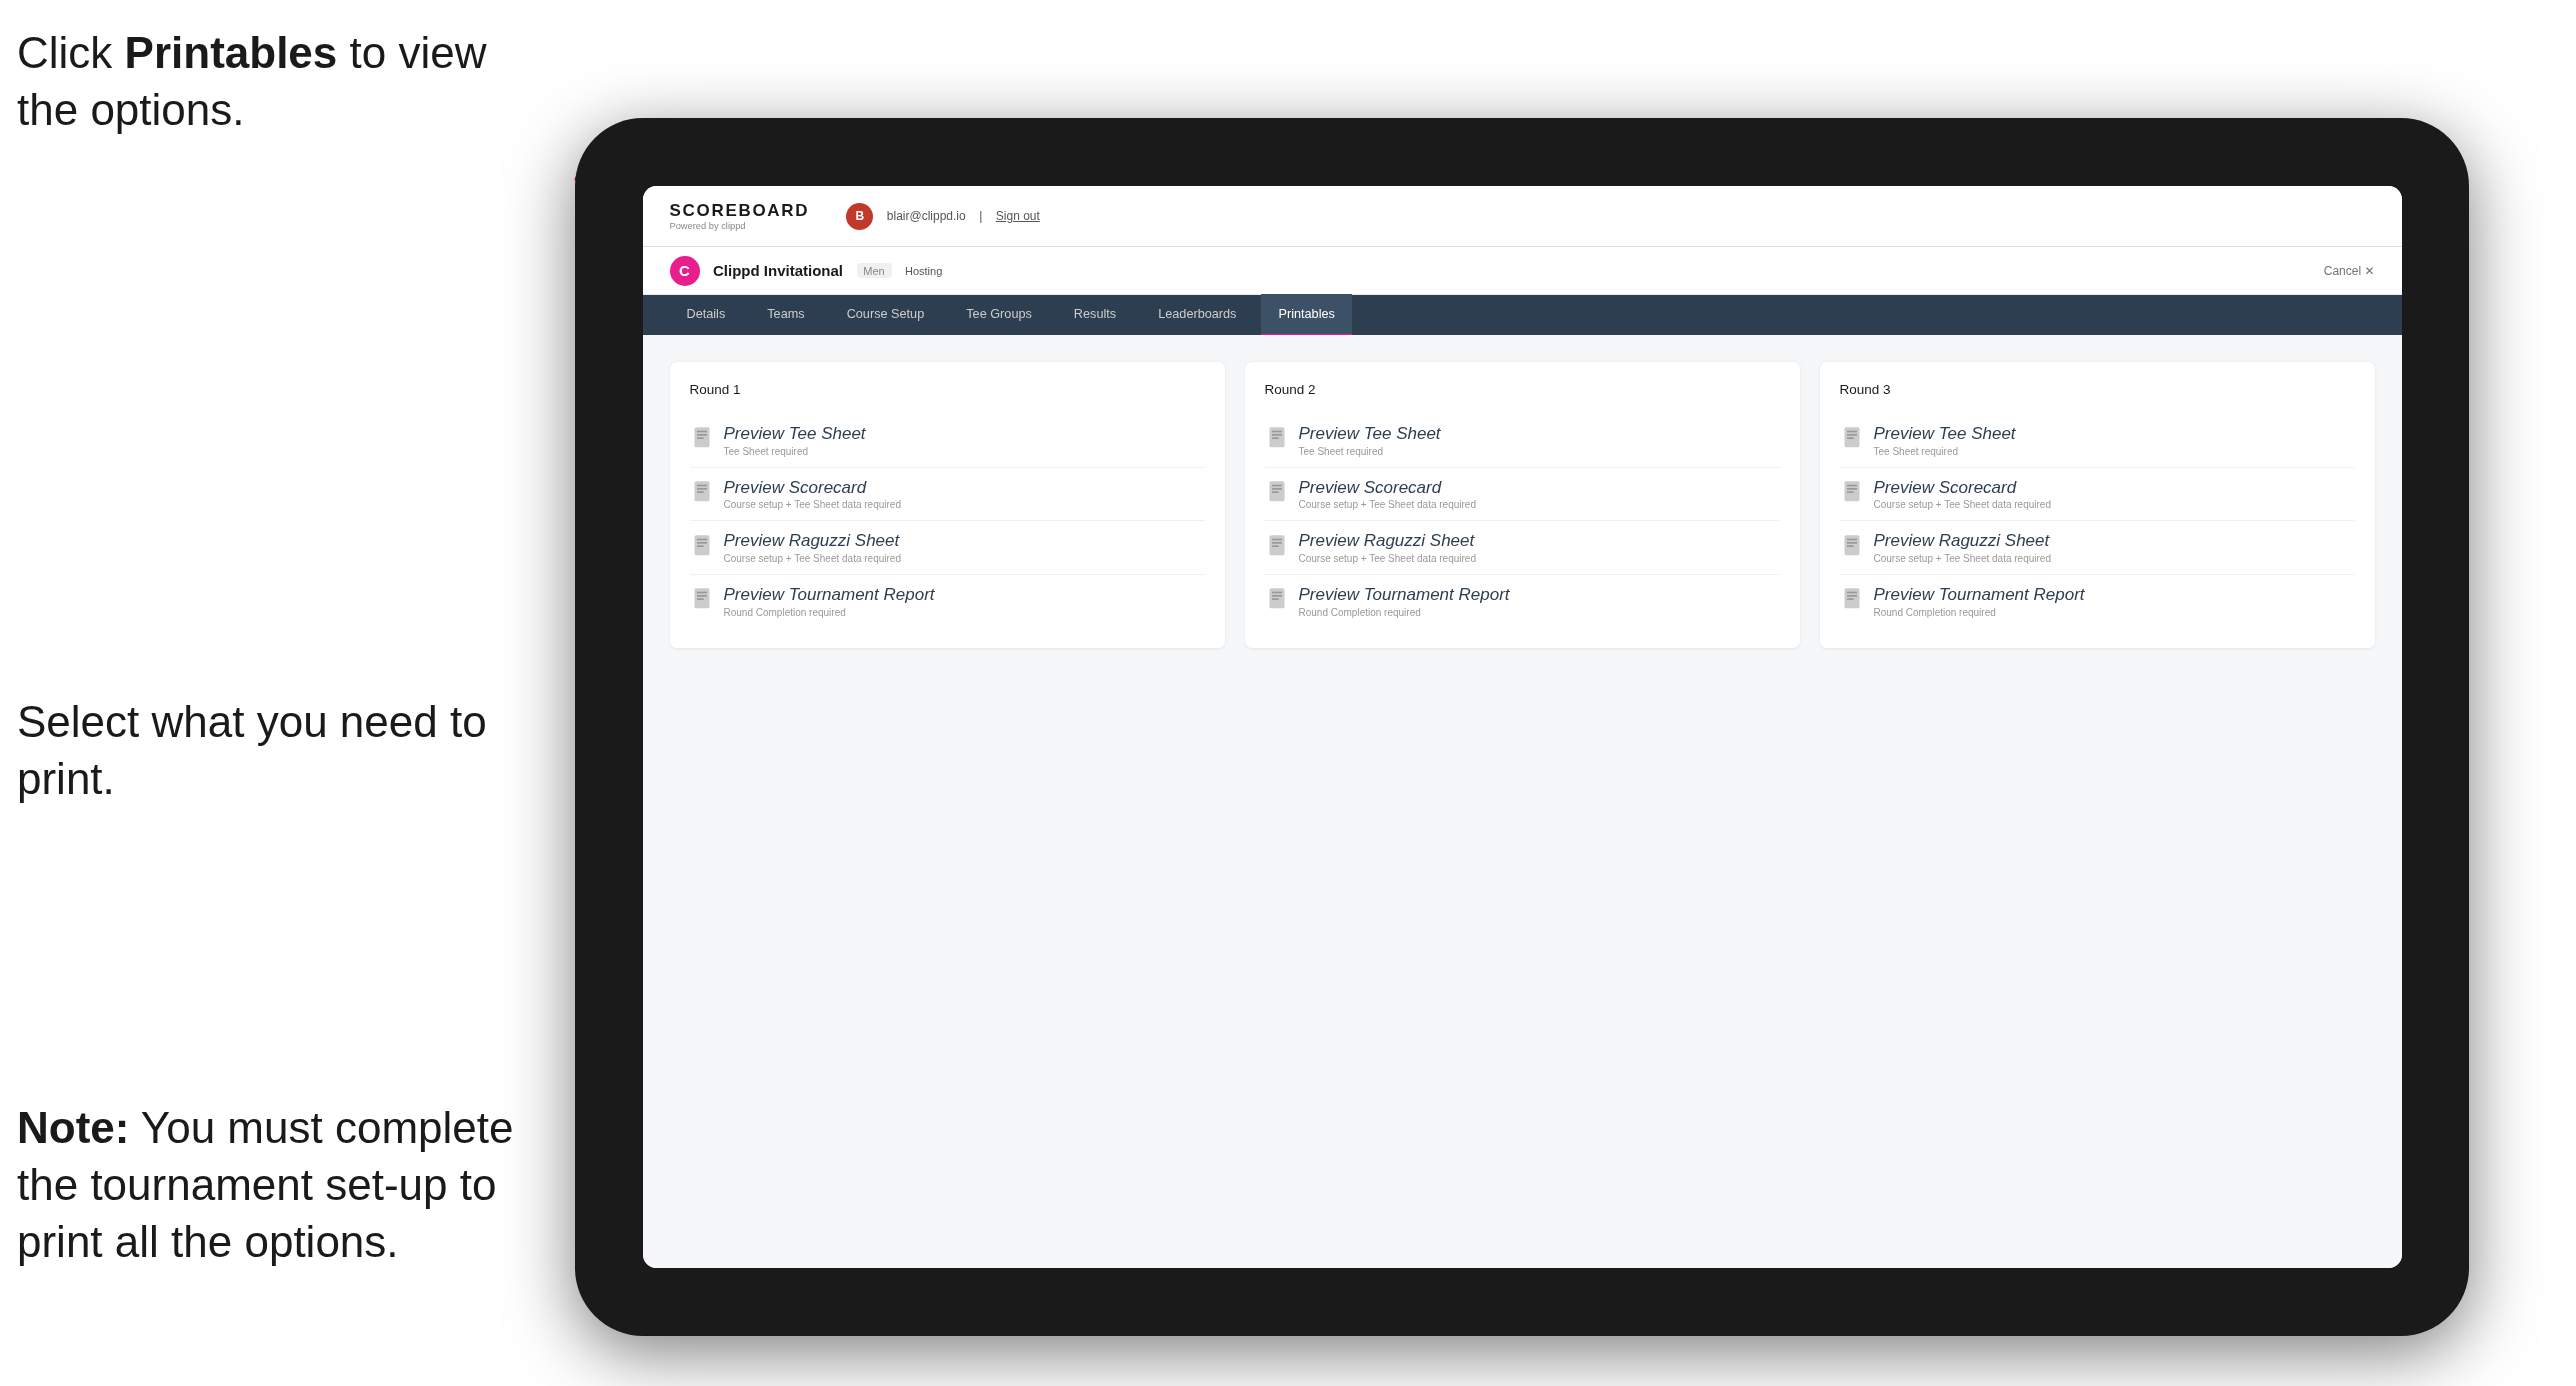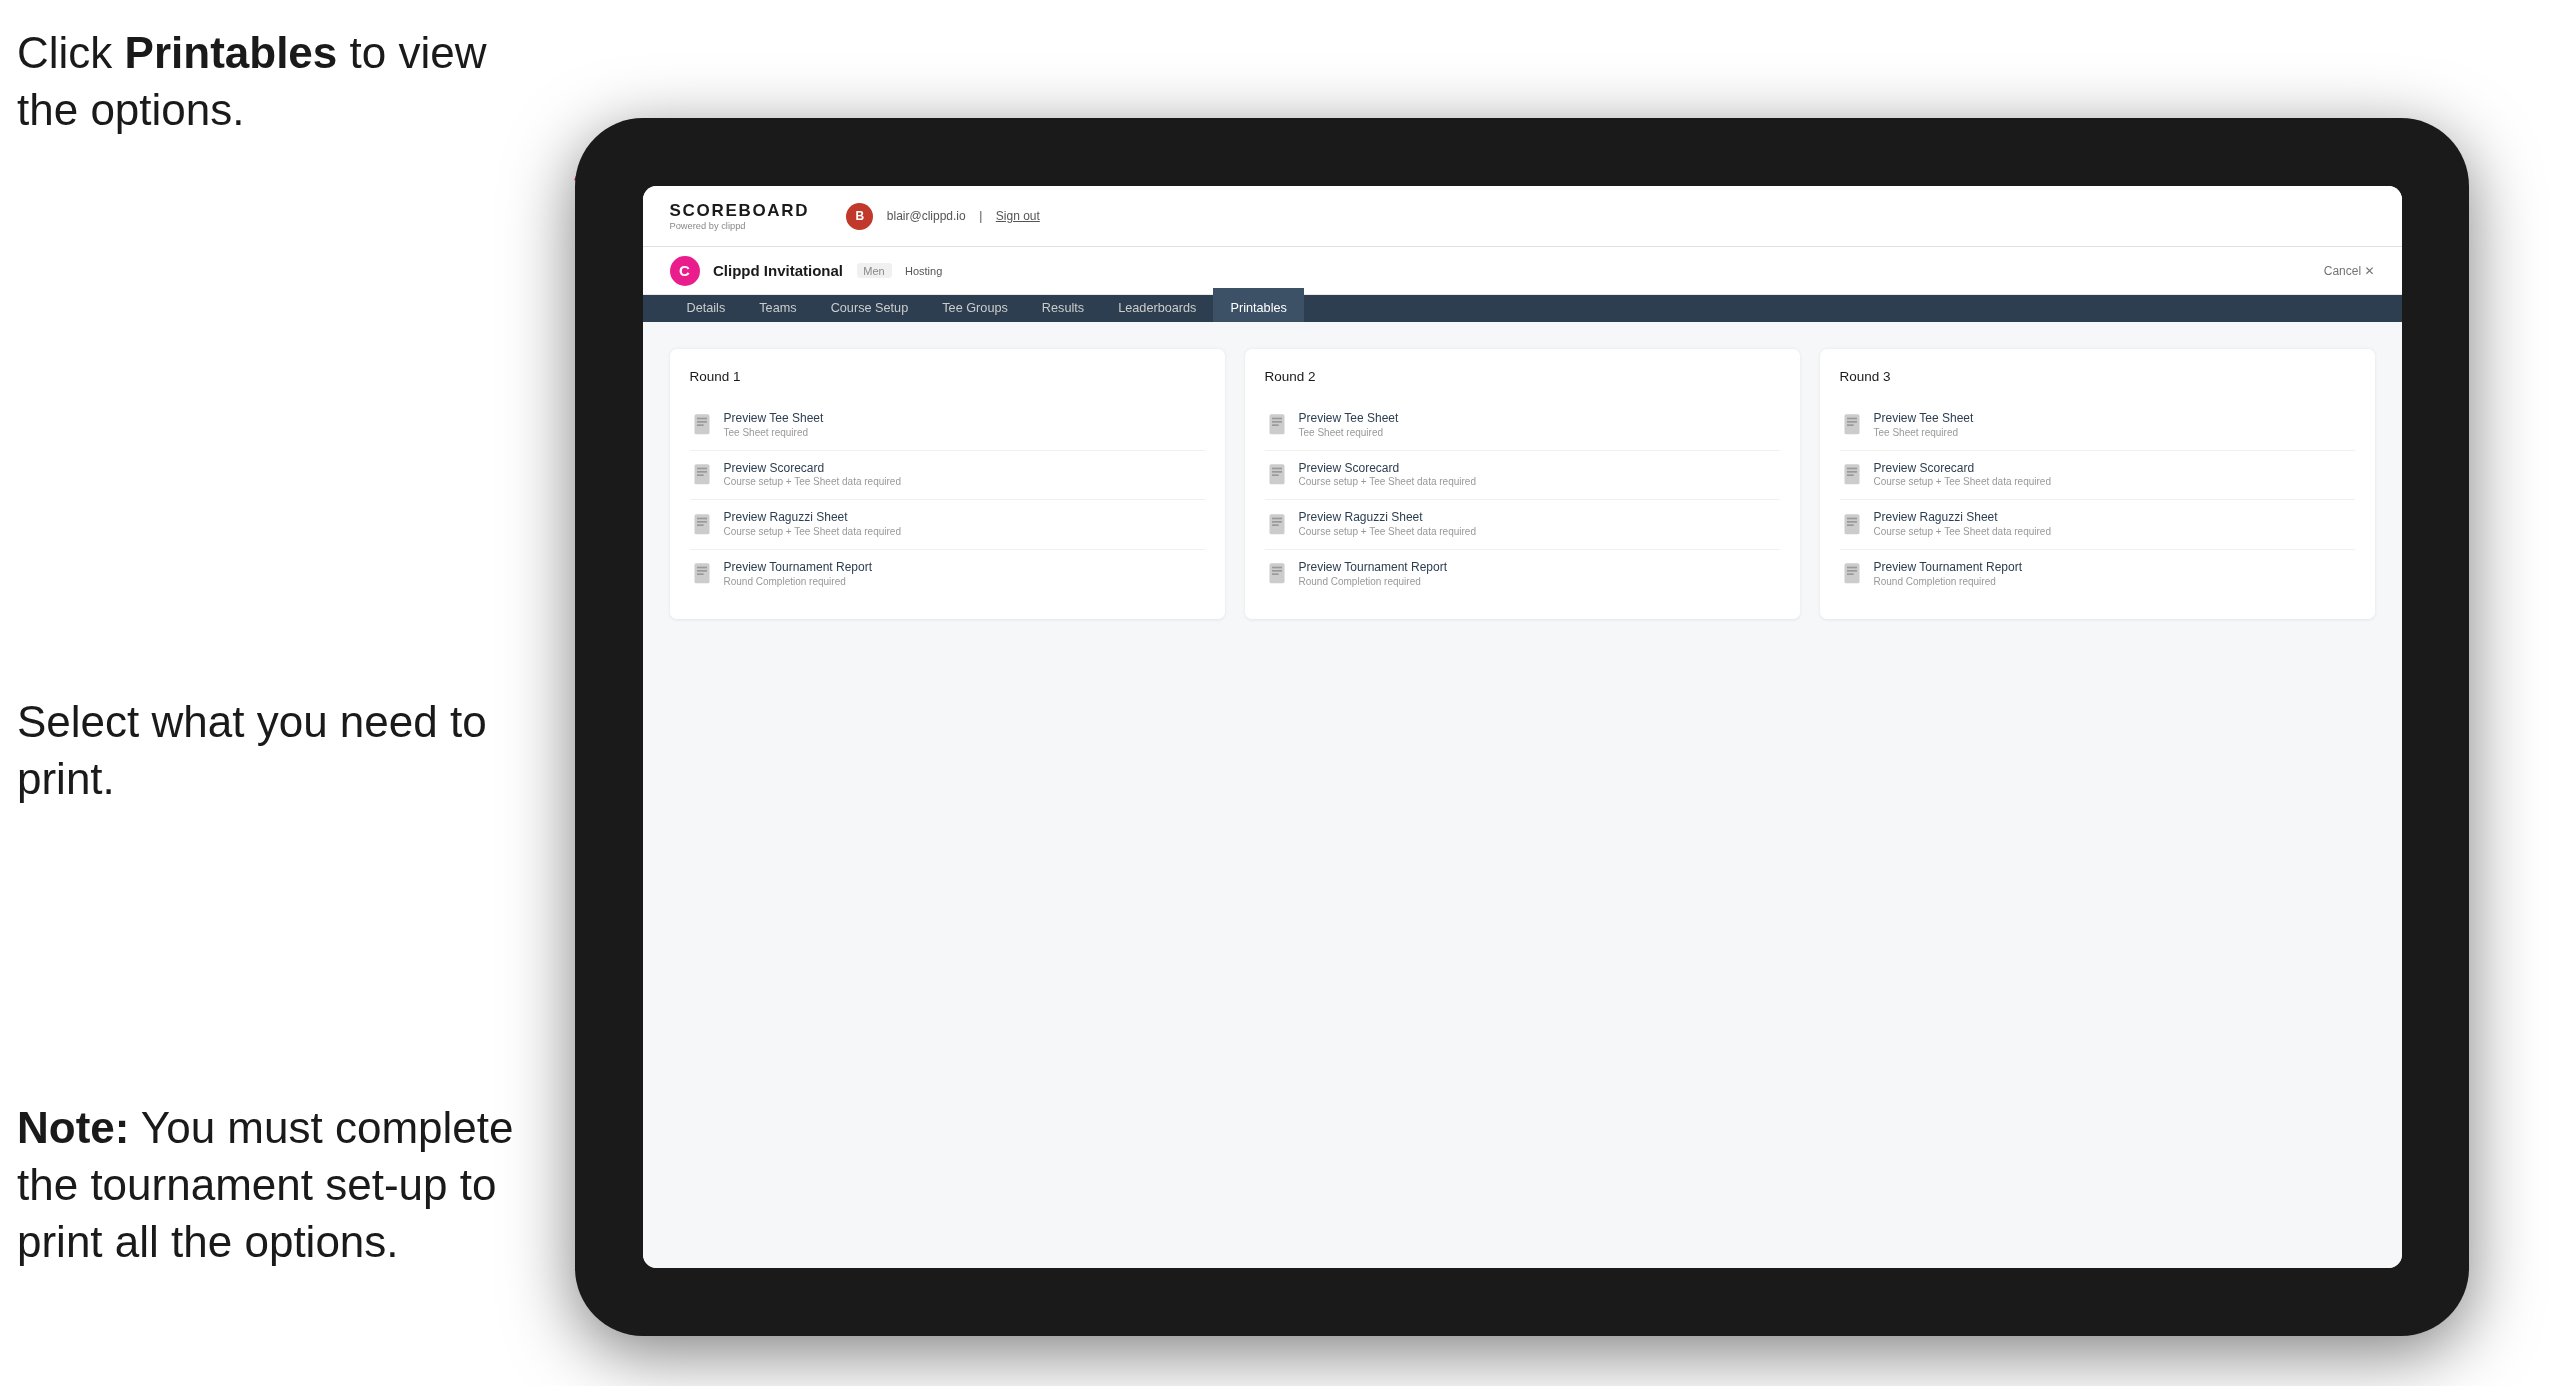--- a/index.html
+++ b/index.html
@@ -184,22 +184,22 @@
       font-size: 12px;
       color: #737373;
       cursor: pointer;
     }
 
     
     .sub-nav {
       background: #2c3e50;
       padding: 0 27px;
       display: flex;
-      gap: 0;
-      height: 27px;
+      gap: 8px;
+      height: 40px;
       align-items: center;
     }
 
     .sub-nav-tab {
       padding: 0 17px;
       height: 42px;
       display: flex;
       align-items: center;
       font-size: 12.7px;
       color: #ccc;
@@ -266,23 +266,24 @@
 
     .print-icon svg {
       width: 20px;
       height: 24px;
       fill: #bbb;
     }
 
     .print-text {}
 
     .print-label {
-      font-size: 12px;
+      font-size: 17px;
       color: #2c3e50;
       font-weight: 500;
+      font-style: italic;
     }
 
     .print-sublabel {
       font-size: 10px;
       color: #999;
       margin-top: 1.7px;
     }
   </style>
 </head>
 <body>

